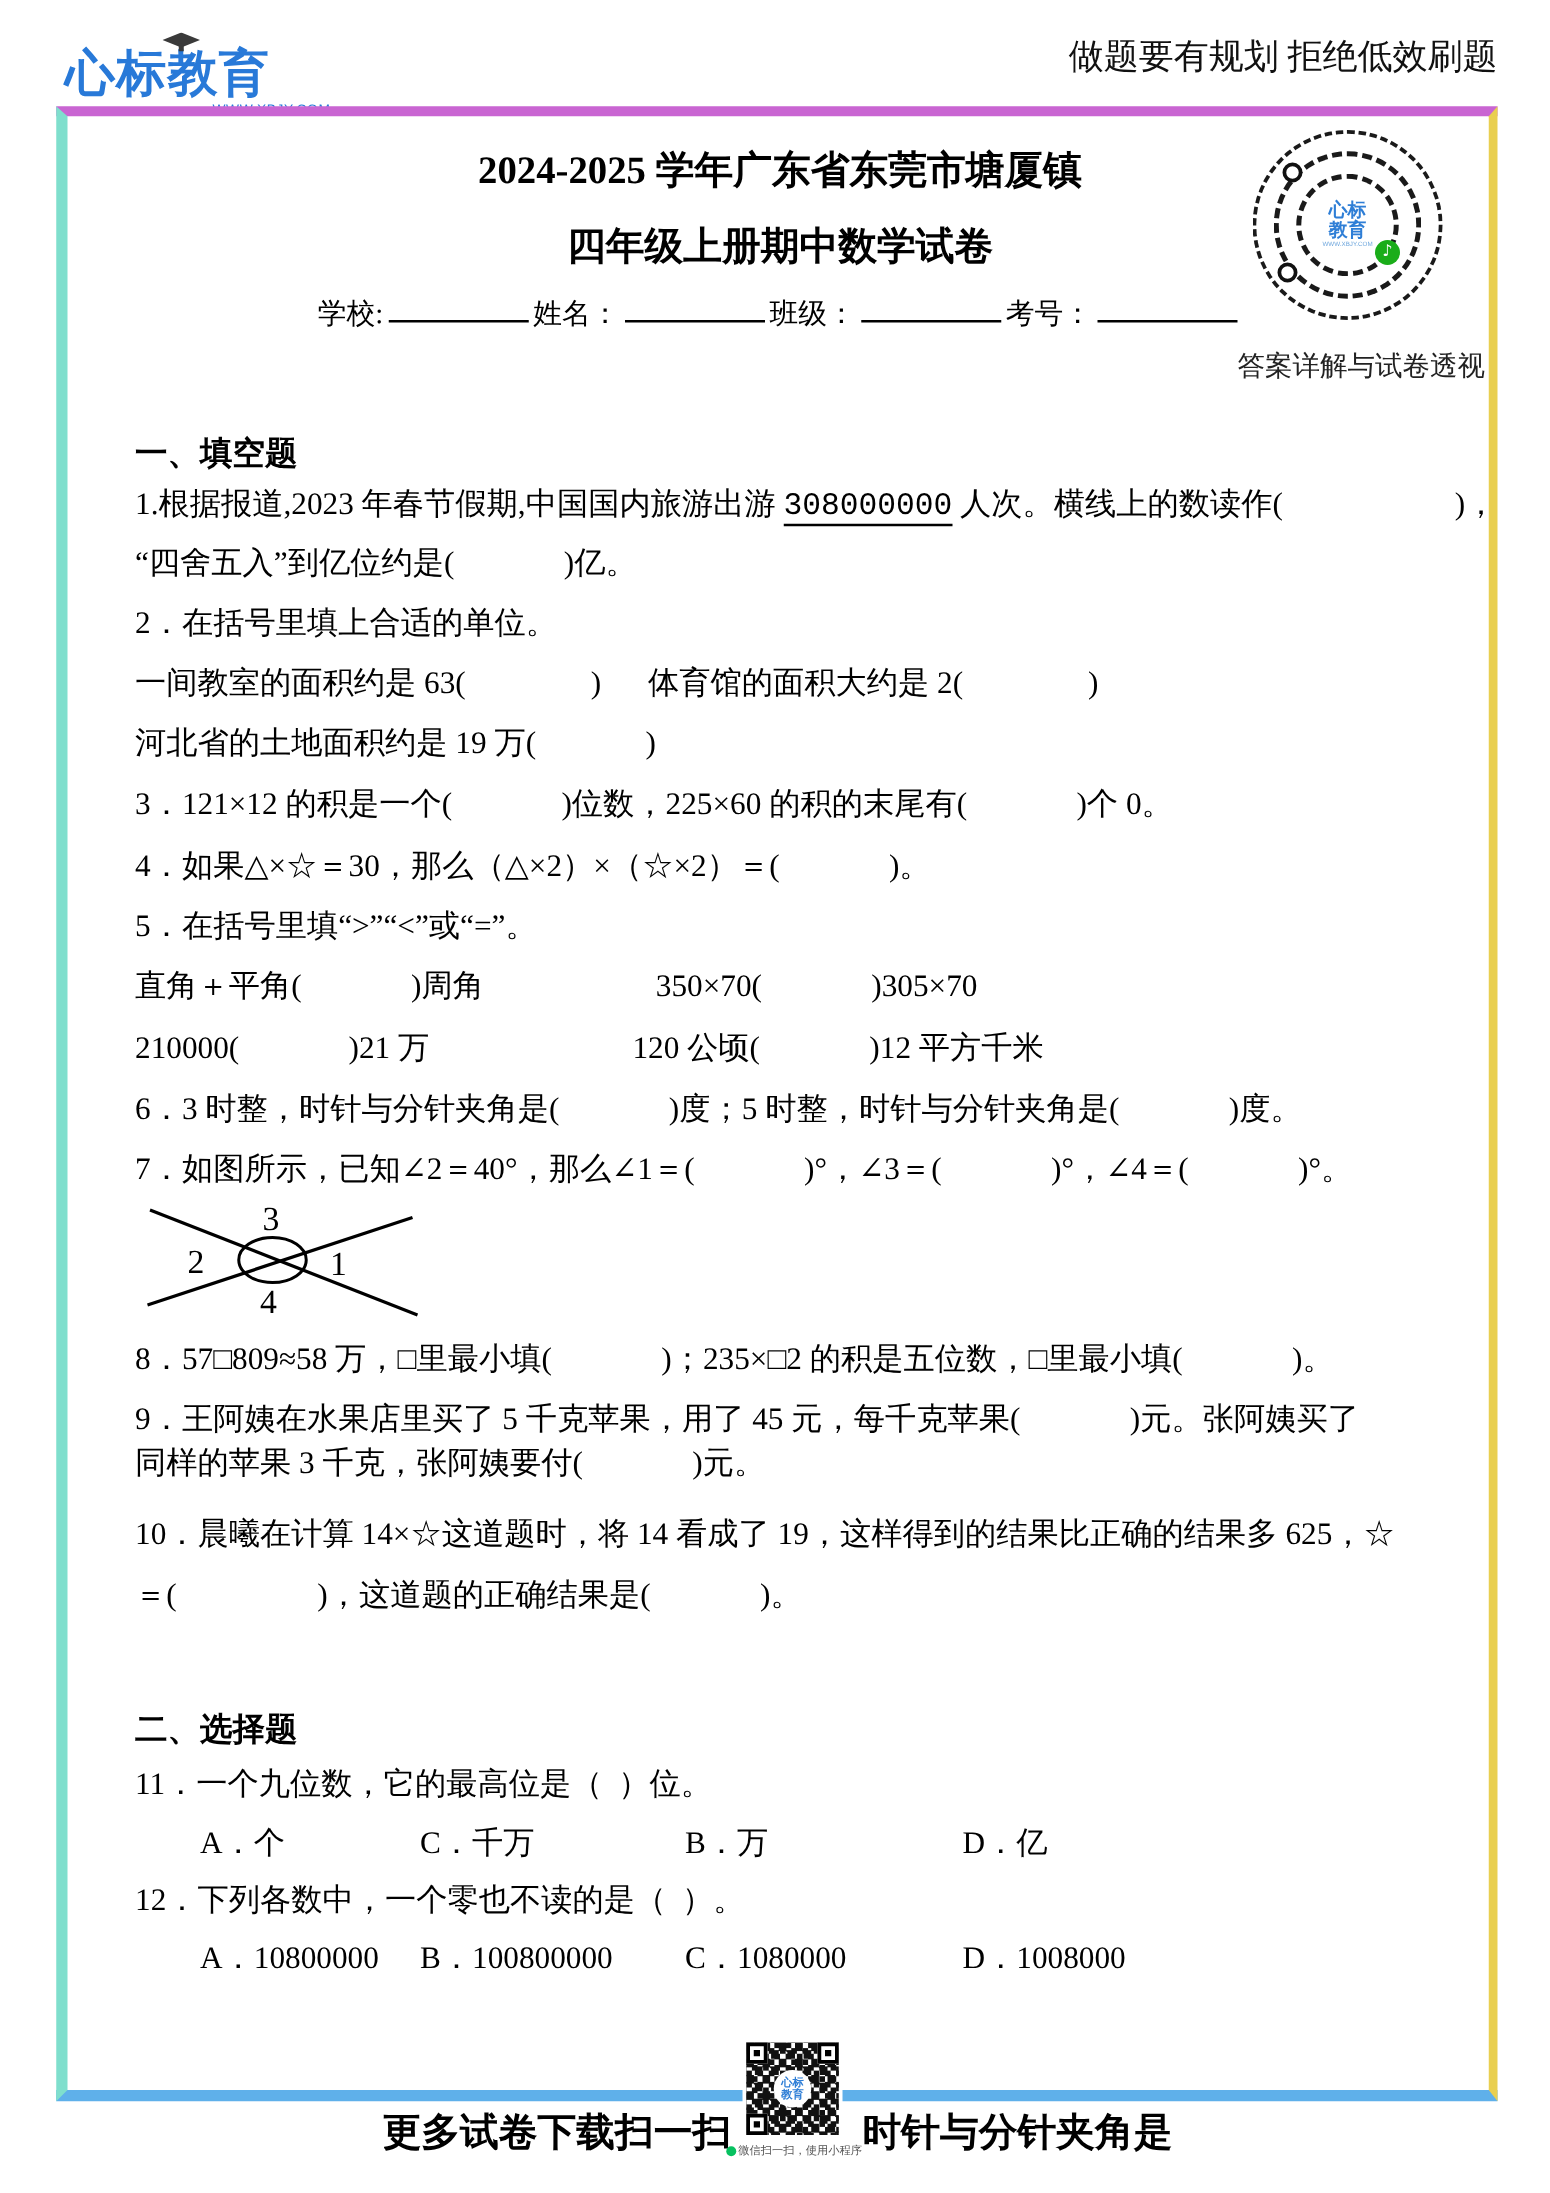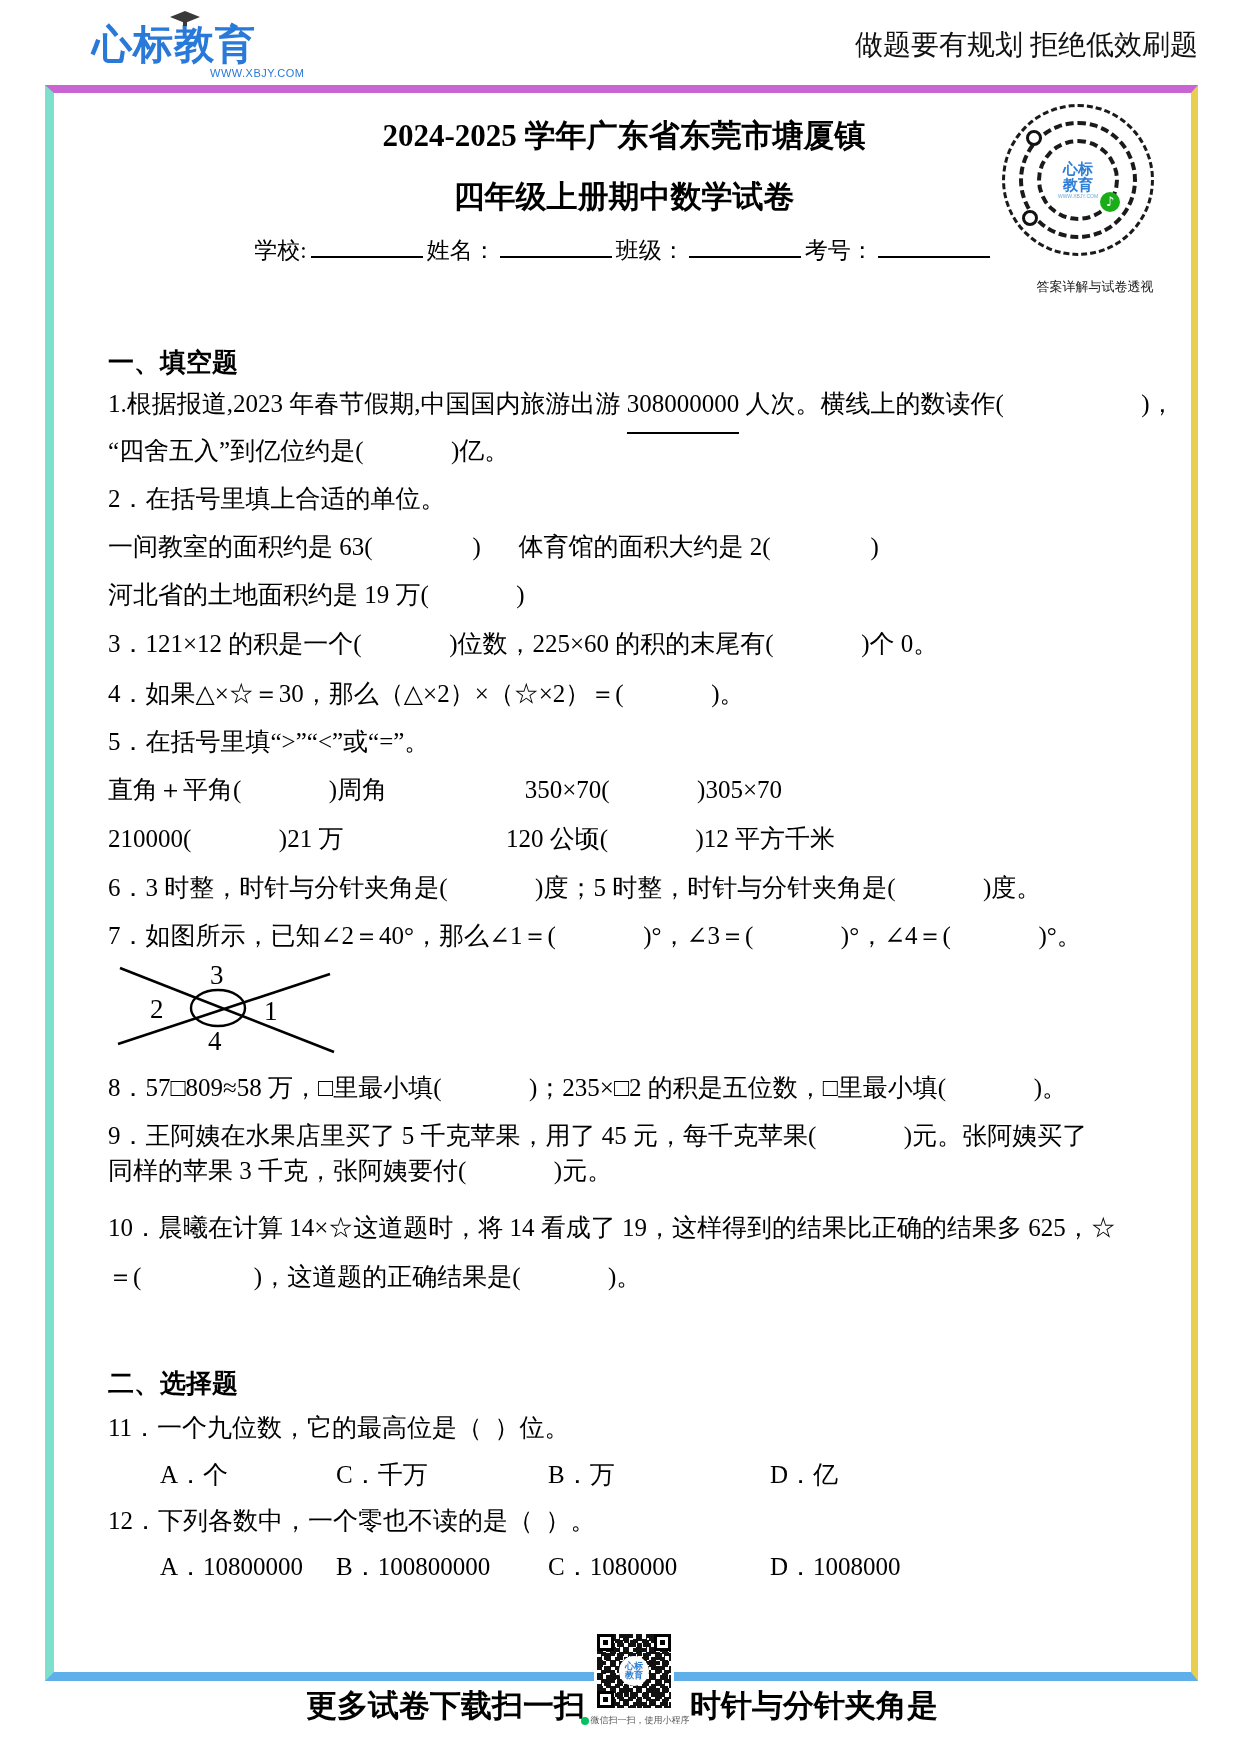--- a/index.html
+++ b/index.html
@@ -1,20 +1,20 @@
 <!DOCTYPE html>
 <html><head>
 <meta charset="utf-8">
 <style>
   html,body{margin:0;padding:0;background:#fff;}
   .page{position:relative;width:1240px;height:1754px;background:#fff;overflow:hidden;
         font-family:"Liberation Serif","DejaVu Serif",serif;color:#000;}
 
   
-  .logo{position:absolute;left:52px;top:13px;width:240px;height:70px;margin-left:40px;}
+  .logo{position:absolute;left:52px;top:28px;width:240px;height:70px;}
   .logo-text{font-family:"Liberation Sans","DejaVu Sans",sans-serif;font-weight:bold;
              font-size:40px;color:#2879d8;letter-spacing:1px;line-height:62px;}
   .logo-cap{position:absolute;left:78px;top:-2px;}
   .logo-sub{position:absolute;left:118px;top:54px;font-size:11px;color:#2879d8;
             font-family:"Liberation Sans",sans-serif;letter-spacing:.5px;}
   .slogan{position:absolute;top:26px;right:42px;font-size:28px;color:#111;white-space:pre;}
 
   
   .frame{position:absolute;left:45px;top:85px;width:1153px;height:1596px;box-sizing:border-box;
          border-top:8px solid #c965d2;border-left:9px solid #7fdfcd;
@@ -40,27 +40,27 @@
   .qr-eye.e1{left:24px;top:26px;}
   .qr-eye.e2{left:20px;top:106px;}
   .qr-center{position:absolute;inset:50px;background:#fff;border-radius:50%;
              display:flex;flex-direction:column;align-items:center;justify-content:center;}
   .qr-center .t{font-family:"Liberation Sans",sans-serif;font-weight:bold;color:#2e7ed6;
                 font-size:15px;line-height:16px;}
   .qr-center .s{font-size:5px;color:#6fa7dd;line-height:6px;font-family:"Liberation Sans",sans-serif;}
   .wechat-dot{position:absolute;left:98px;top:88px;width:20px;height:20px;border-radius:50%;
               background:#1aad19;color:#fff;font-size:13px;line-height:20px;text-align:center;
               font-family:"DejaVu Sans",sans-serif;}
-  .qr-caption{position:absolute;left:990px;top:278px;width:210px;text-align:center;
-              font-size:13px;color:#222;font-family:"Liberation Sans",sans-serif;white-space:pre;}
+  .qr-caption{position:absolute;left:990px;top:278px;width:210px;text-align:left;
+              font-size:22px;color:#222;font-family:"Liberation Sans",sans-serif;white-space:pre;}
 
   
   .bl{position:absolute;left:108px;height:44px;line-height:44px;font-size:25px;white-space:pre;}
   .hd{font-family:"Liberation Sans","DejaVu Sans",sans-serif;font-weight:bold;font-size:26px;}
-  .u-num{border-bottom:2px solid #000;padding-bottom:15px;}
+  .u-num{border-bottom:2px solid #000;padding-bottom:0;font-family:Liberation Mono, monospace;}
   .opts{position:absolute;left:160px;display:flex;height:44px;line-height:44px;
         font-size:25px;white-space:pre;}
   .opts span:nth-child(1){width:176px;}
   .opts span:nth-child(2){width:212px;}
   .opts span:nth-child(3){width:222px;}
 
   
   .fig{position:absolute;left:112px;top:958px;width:232px;height:104px;}
   .fig svg text{font-family:"Liberation Serif",serif;font-size:27px;fill:#000;}
 

